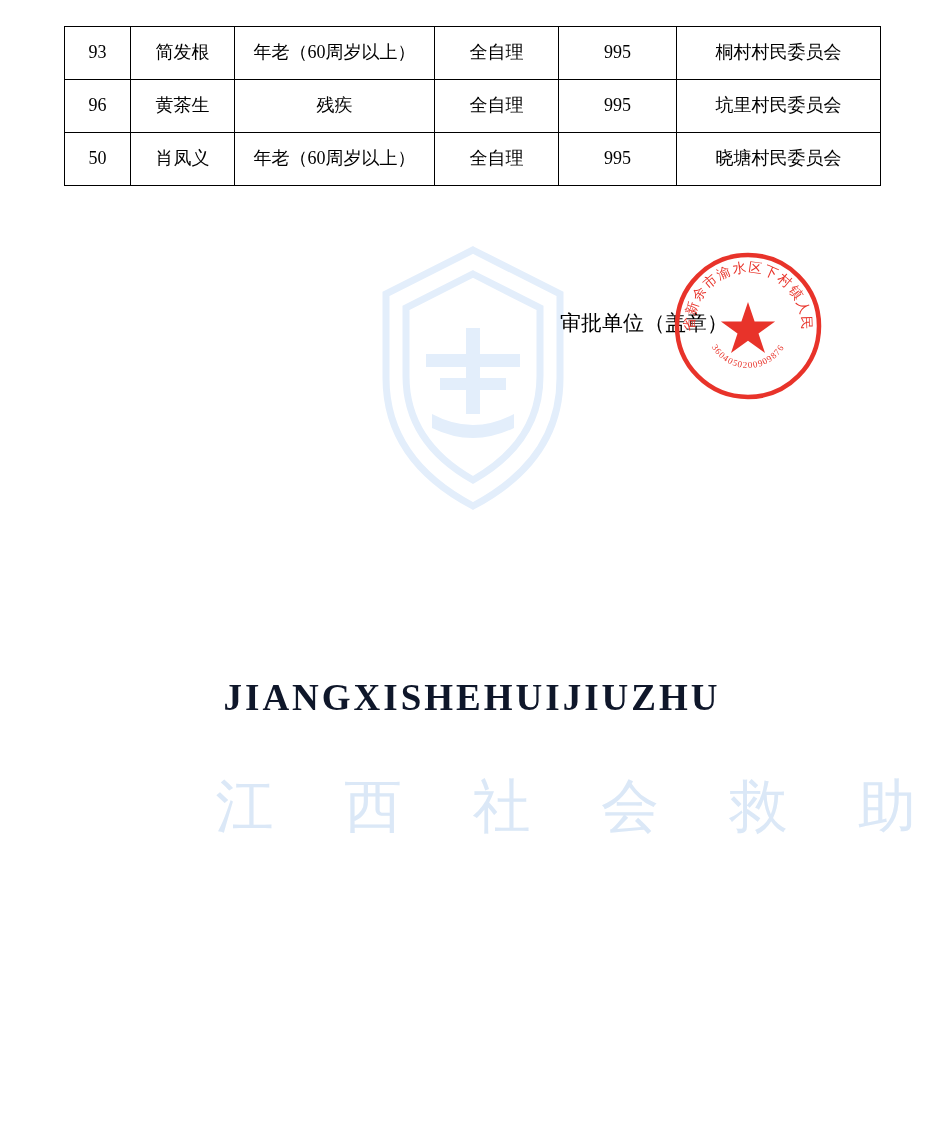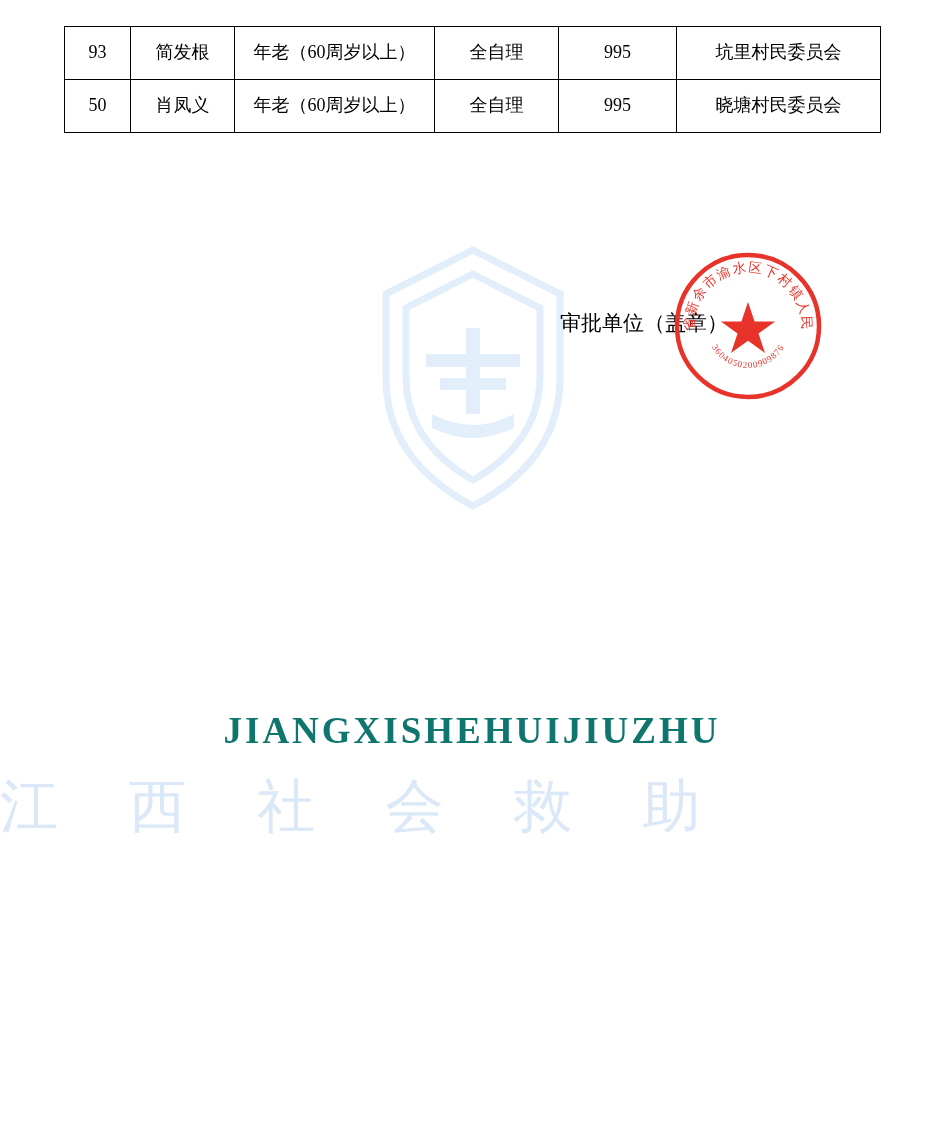--- a/index.html
+++ b/index.html
@@ -28,32 +28,31 @@
   }
   .wm-text-latin {
     position: absolute;
     left: 0;
     top: 676px;
     width: 944px;
     text-align: center;
     font-family: "Liberation Serif", serif;
     font-size: 37px;
     letter-spacing: 3px;
-    color: #0f766e;
+    color: #0f172a;
     font-weight: bold;
     pointer-events: none;
     white-space: nowrap;
-    margin-top: 33px;
   }
   .wm-text-cn {
     position: absolute;
     left: 0;
     top: 768px;
     width: 944px;
-    text-align: left;
+    text-align: right;
     font-family: "Liberation Serif", serif;
     font-size: 58px;
     letter-spacing: 28px;
     color: #dbe8f7;
     pointer-events: none;
     white-space: nowrap;
   }
 
   
   .table-wrap {
@@ -143,20 +142,28 @@
         <col class="c-amount">
         <col class="c-org">
     </colgroup>
     <tbody>
       <tr>
         <td class="cjk">93</td>
         <td class="cjk">简发根</td>
         <td class="cjk">年老（60周岁以上）</td>
         <td class="cjk">全自理</td>
         <td class="cjk">995</td>
+        <td class="cjk">桐村村民委员会</td>
+      </tr>
+      <tr>
+        <td class="cjk">96</td>
+        <td class="cjk">黄茶生</td>
+        <td class="cjk">残疾</td>
+        <td class="cjk">全自理</td>
+        <td class="cjk">995</td>
         <td class="cjk">坑里村民委员会</td>
       </tr>
       <tr>
         <td class="cjk">50</td>
         <td class="cjk">肖凤义</td>
         <td class="cjk">年老（60周岁以上）</td>
         <td class="cjk">全自理</td>
         <td class="cjk">995</td>
         <td class="cjk">晓塘村民委员会</td>
       </tr>

